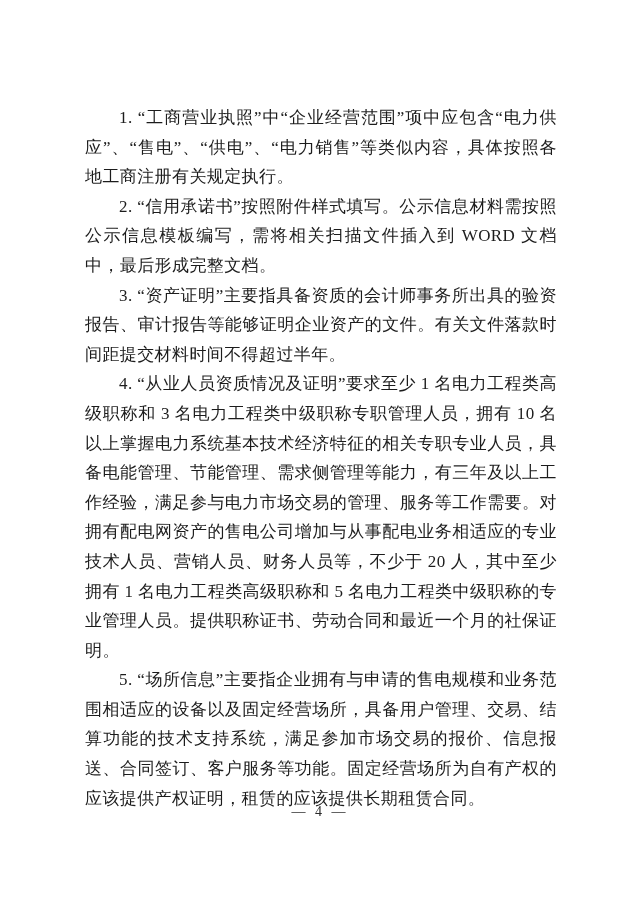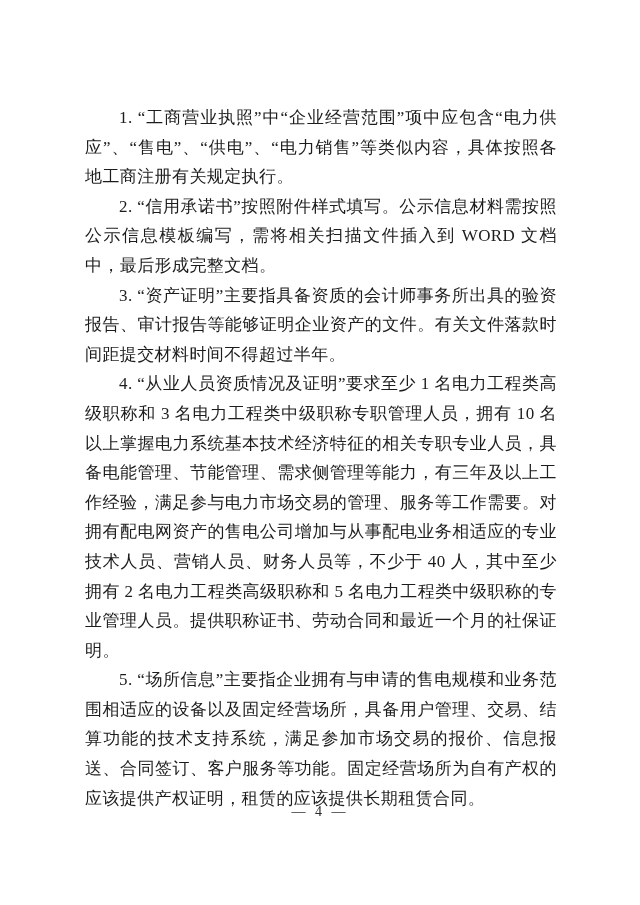--- a/index.html
+++ b/index.html
@@ -52,17 +52,17 @@
   }
 </style>
 </head>
 <body>
 
 <div class="page">
   <div class="text-block">
     <p class="para">1. “工商营业执照”中“企业经营范围”项中应包含“电力供应”、“售电”、“供电”、“电力销售”等类似内容，具体按照各地工商注册有关规定执行。</p>
     <p class="para">2. “信用承诺书”按照附件样式填写。公示信息材料需按照公示信息模板编写，需将相关扫描文件插入到 WORD 文档中，最后形成完整文档。</p>
     <p class="para">3. “资产证明”主要指具备资质的会计师事务所出具的验资报告、审计报告等能够证明企业资产的文件。有关文件落款时间距提交材料时间不得超过半年。</p>
-    <p class="para">4. “从业人员资质情况及证明”要求至少 1 名电力工程类高级职称和 3 名电力工程类中级职称专职管理人员，拥有 10 名以上掌握电力系统基本技术经济特征的相关专职专业人员，具备电能管理、节能管理、需求侧管理等能力，有三年及以上工作经验，满足参与电力市场交易的管理、服务等工作需要。对拥有配电网资产的售电公司增加与从事配电业务相适应的专业技术人员、营销人员、财务人员等，不少于 40 人，其中至少拥有 2 名电力工程类高级职称和 5 名电力工程类中级职称的专业管理人员。提供职称证书、劳动合同和最近一个月的社保证明。</p>
+    <p class="para">4. “从业人员资质情况及证明”要求至少 1 名电力工程类高级职称和 3 名电力工程类中级职称专职管理人员，拥有 10 名以上掌握电力系统基本技术经济特征的相关专职专业人员，具备电能管理、节能管理、需求侧管理等能力，有三年及以上工作经验，满足参与电力市场交易的管理、服务等工作需要。对拥有配电网资产的售电公司增加与从事配电业务相适应的专业技术人员、营销人员、财务人员等，不少于 20 人，其中至少拥有 1 名电力工程类高级职称和 5 名电力工程类中级职称的专业管理人员。提供职称证书、劳动合同和最近一个月的社保证明。</p>
     <p class="para">5. “场所信息”主要指企业拥有与申请的售电规模和业务范围相适应的设备以及固定经营场所，具备用户管理、交易、结算功能的技术支持系统，满足参加市场交易的报价、信息报送、合同签订、客户服务等功能。固定经营场所为自有产权的应该提供产权证明，租赁的应该提供长期租赁合同。</p>
   </div>
   <div class="footer">— 4 —</div>
 </div>
 
 </body></html>

